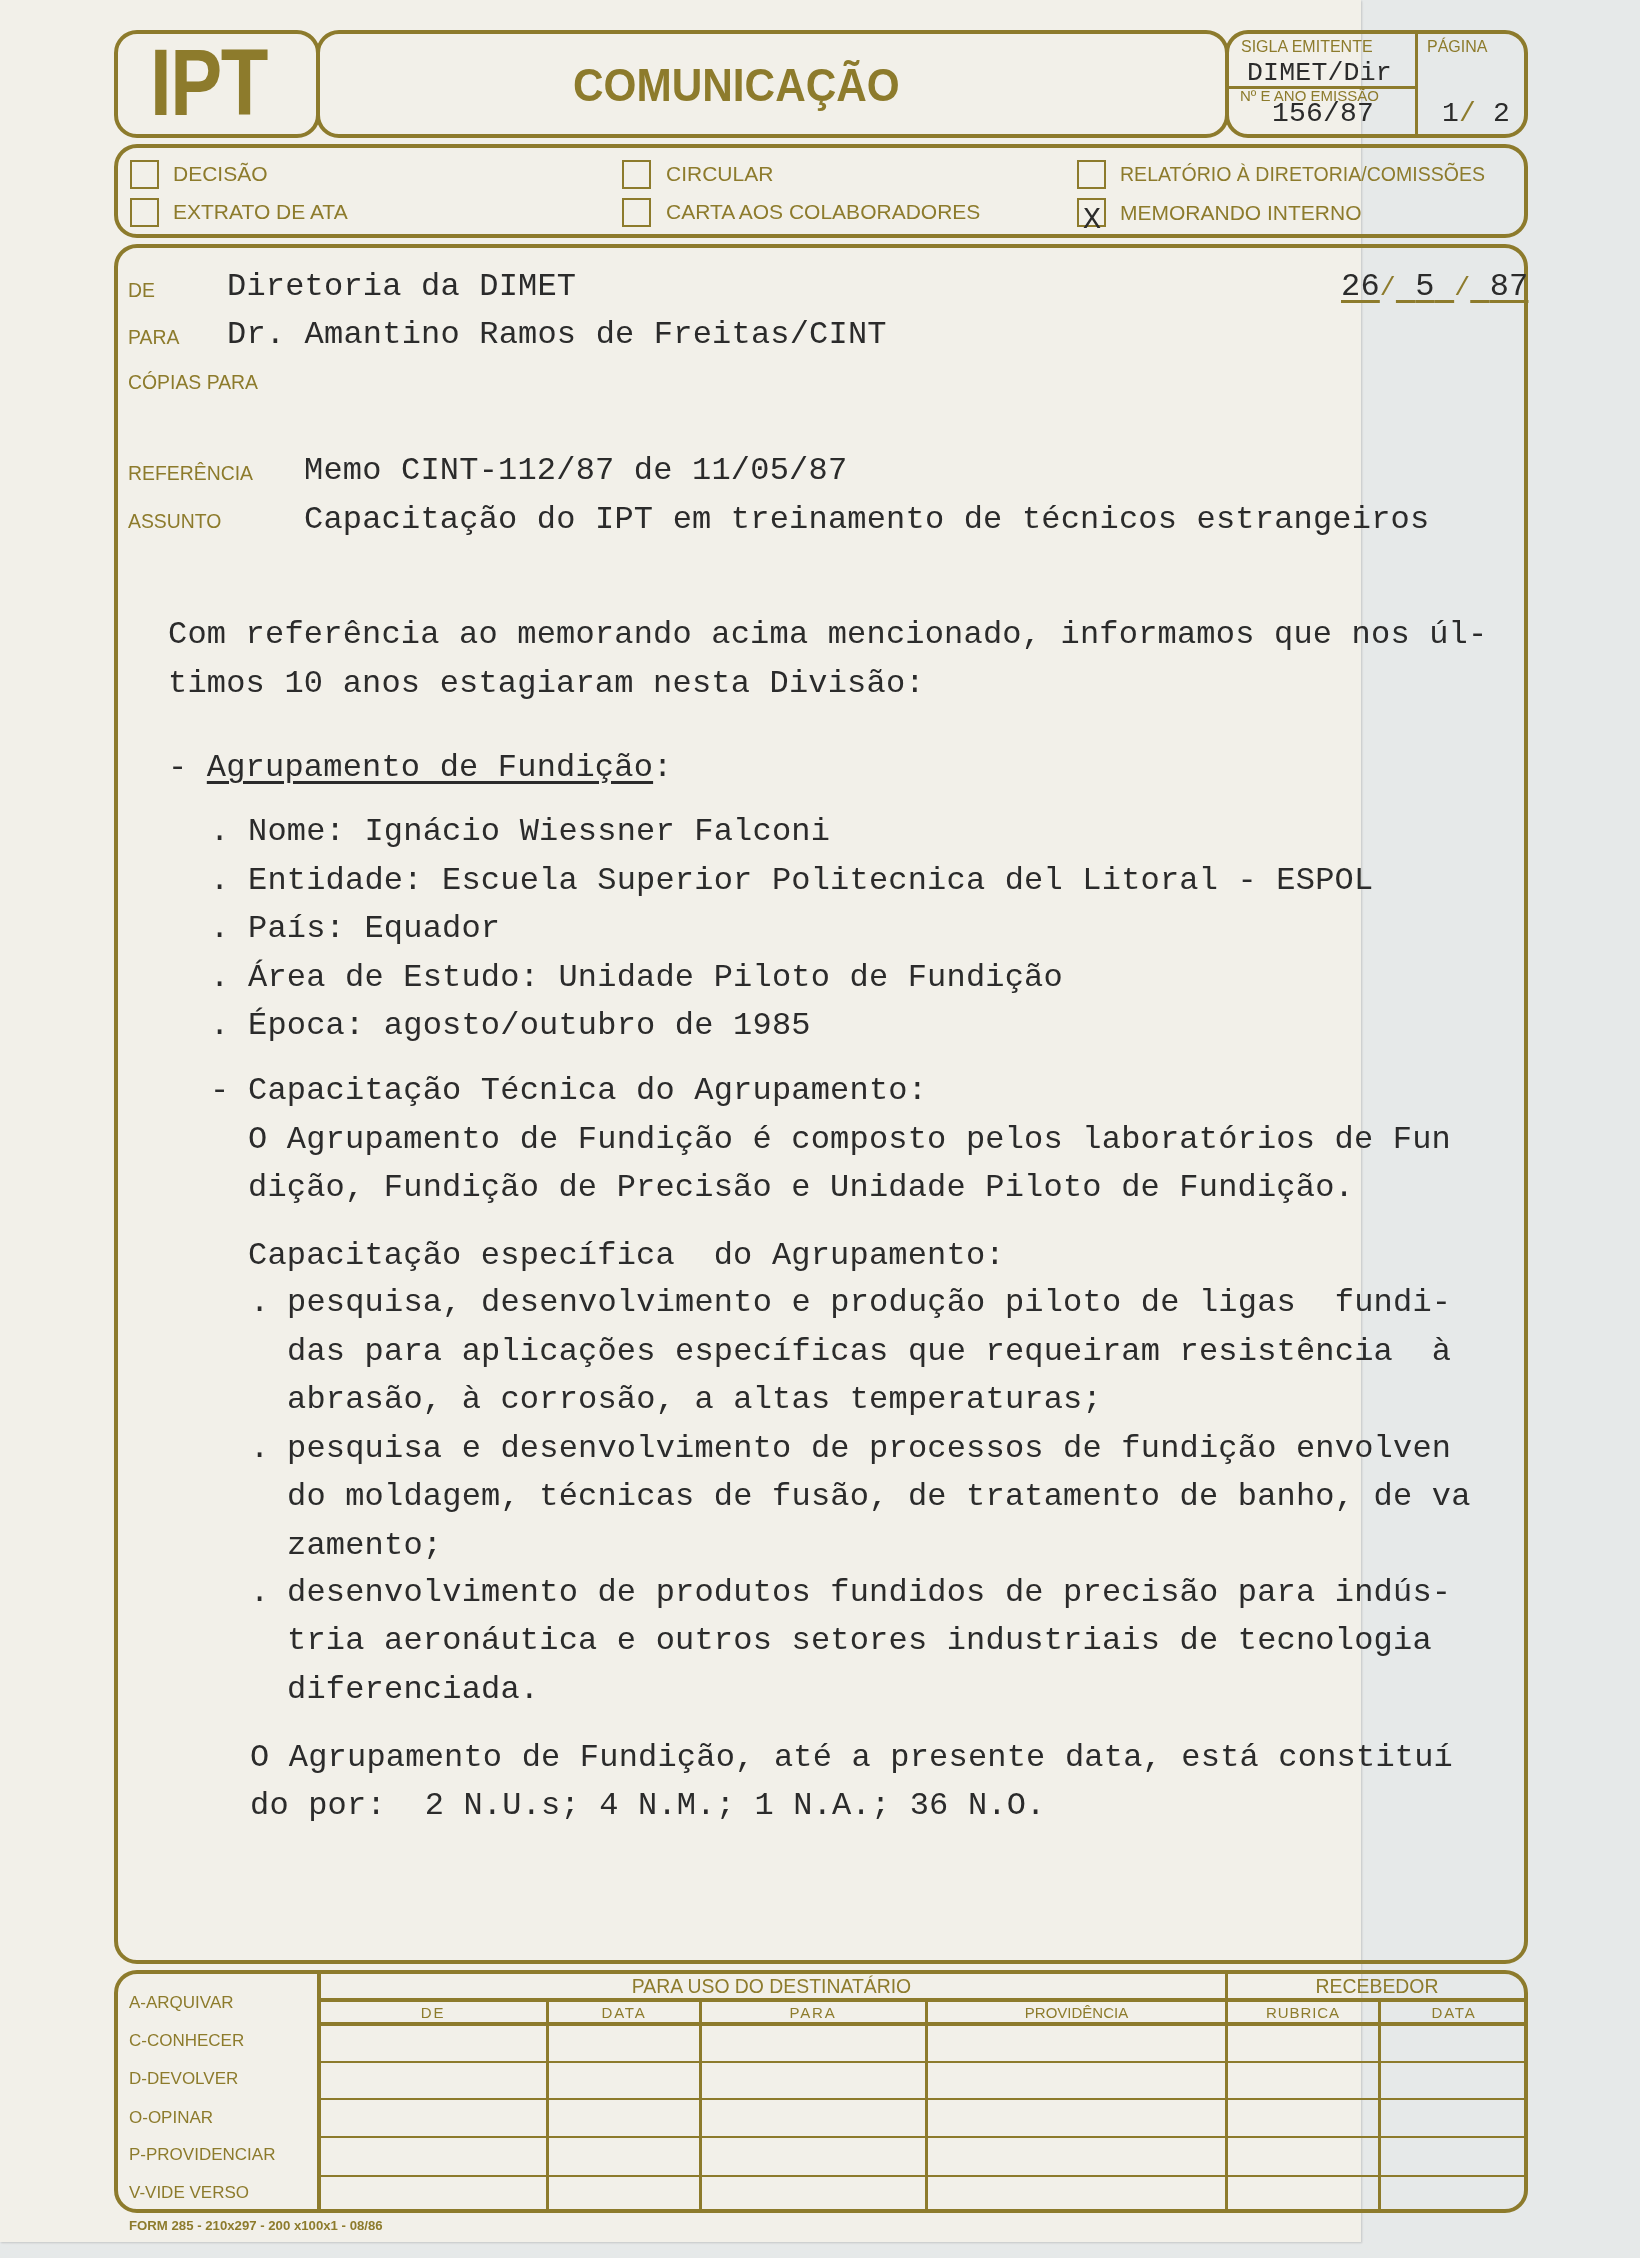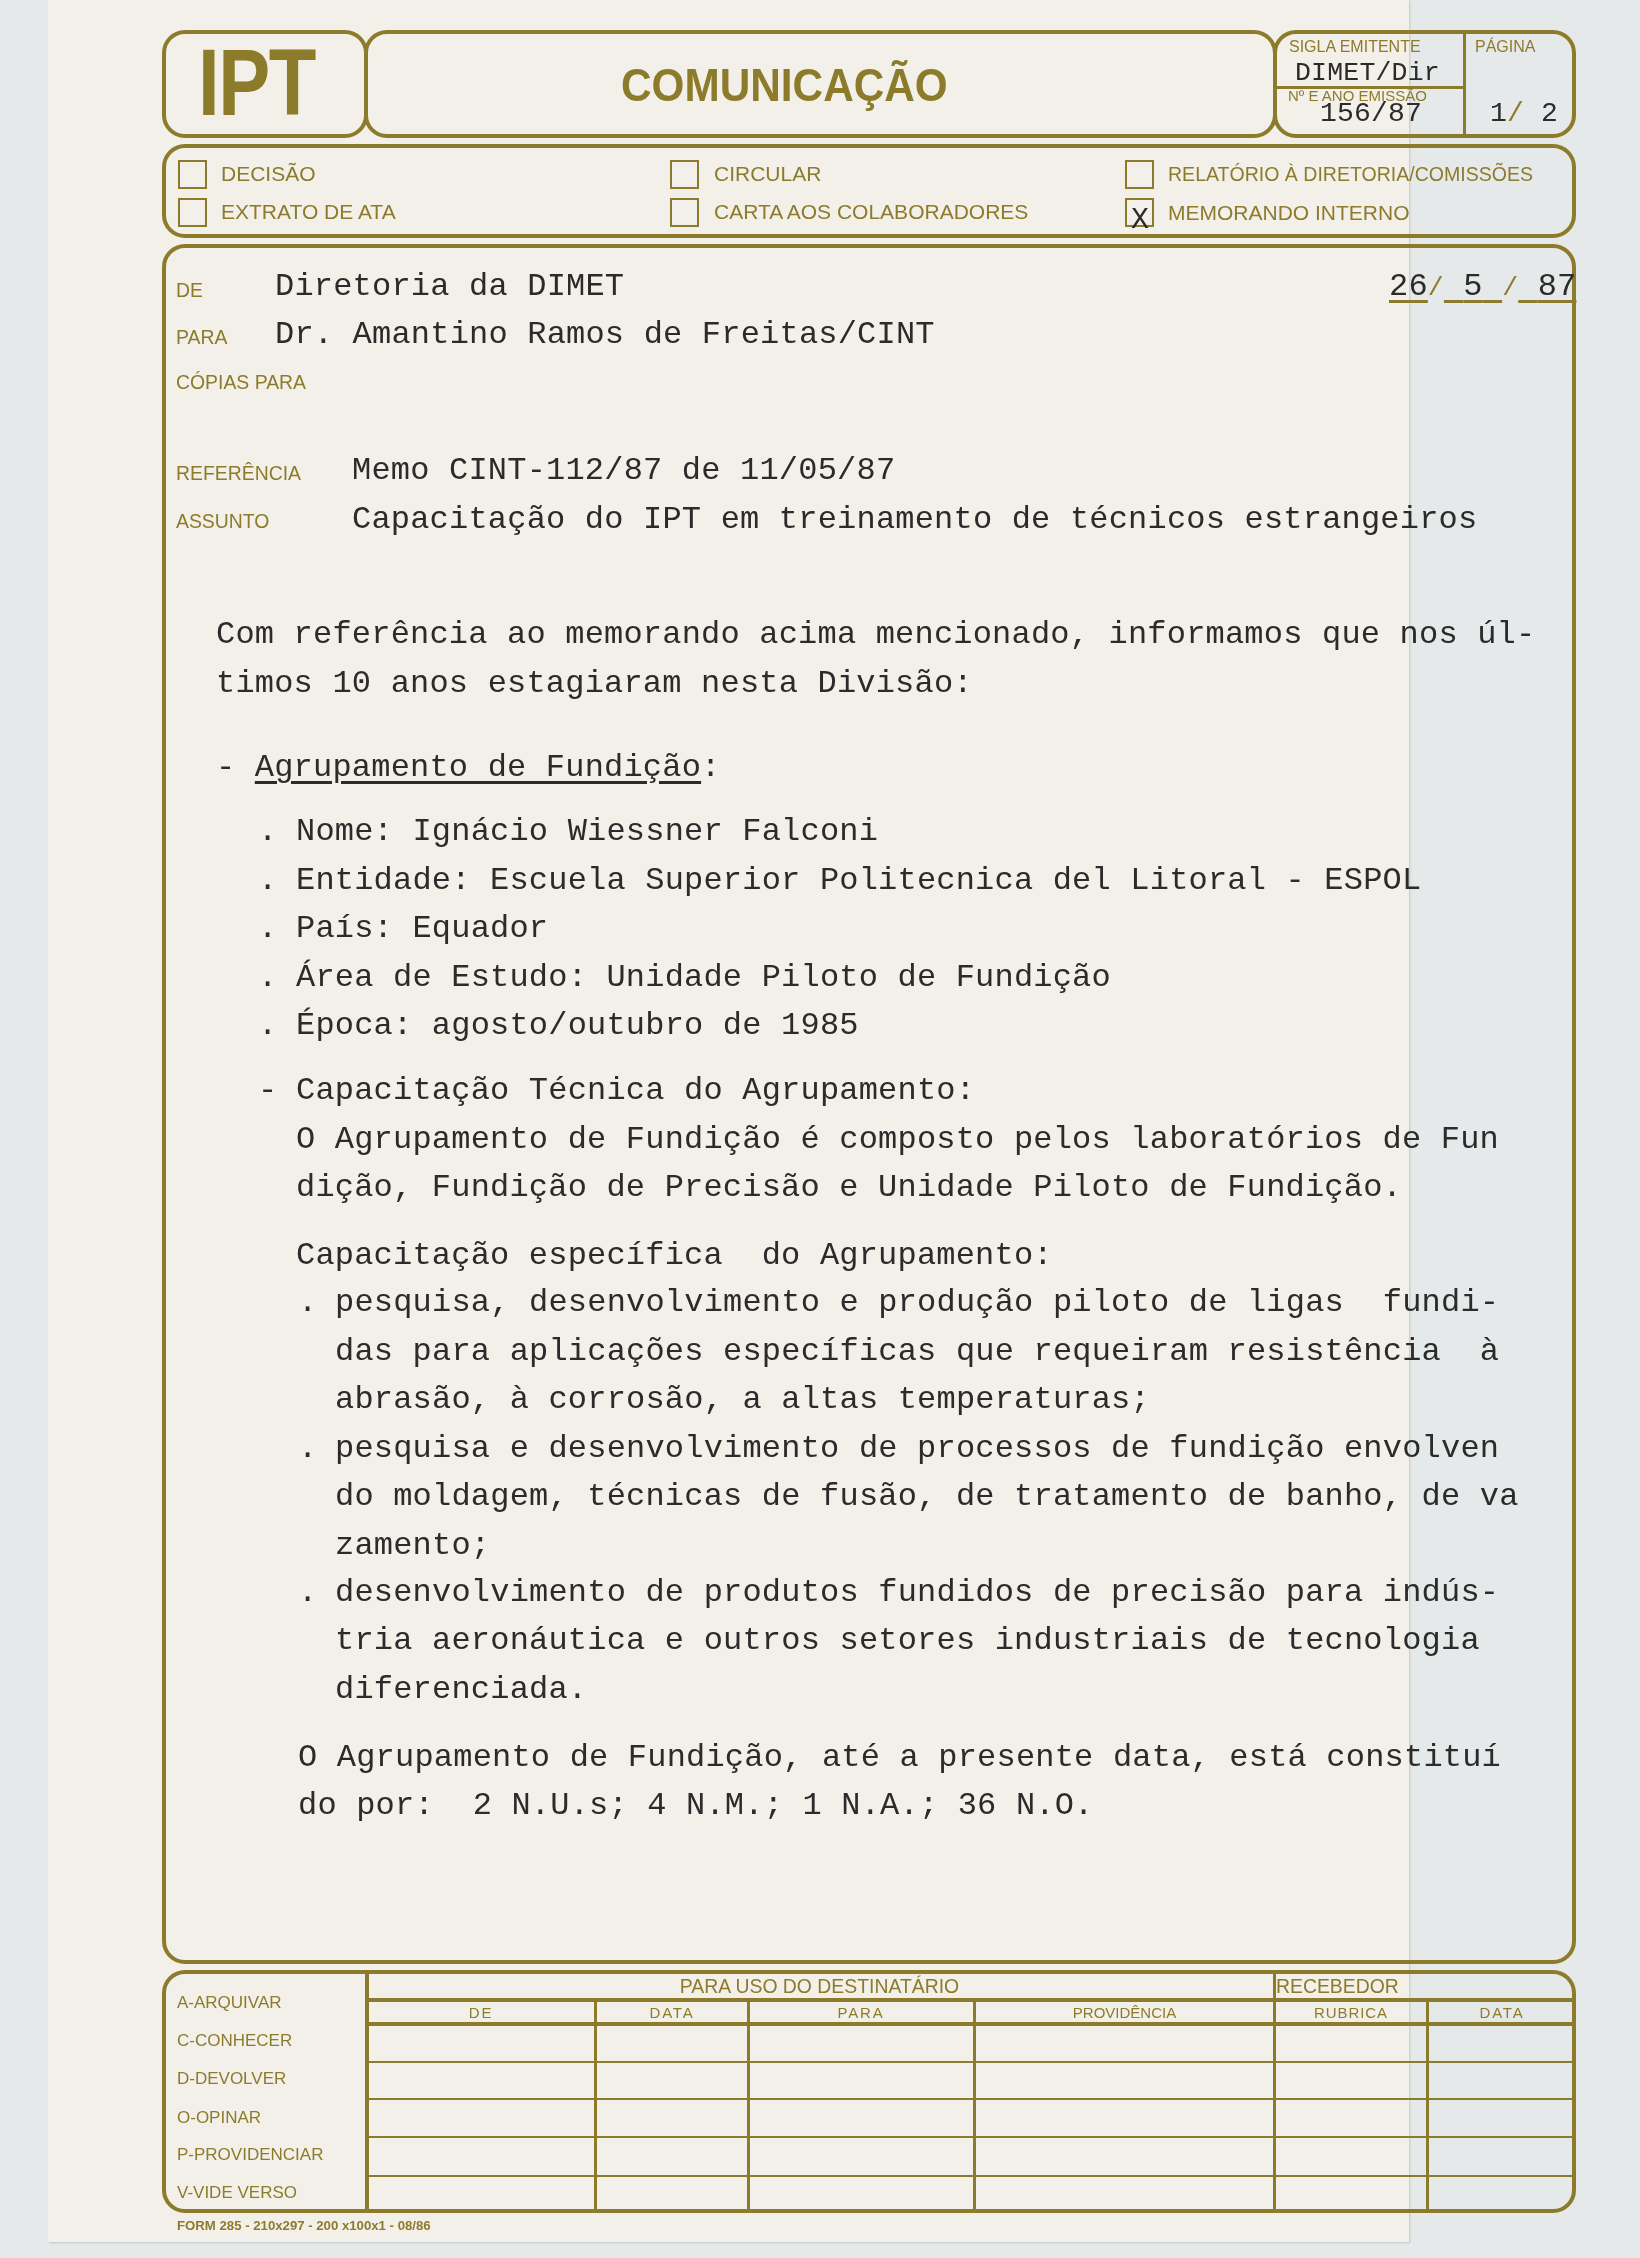--- a/index.html
+++ b/index.html
@@ -1,18 +1,18 @@
 <!DOCTYPE html>
 <html style="font-size:14px"><head>
 <meta charset="utf-8">
 <style>
   html,body{margin:0;padding:0;}
   body{width:1641px;height:2258px;position:relative;background:#e6e9e9;overflow:hidden;}
   .paper{position:absolute;left:0;top:0;width:1361px;height:2242px;background:#f2f0e9;
-         box-shadow:0.9px 0.9px 1.8px rgba(0,0,0,0.15);margin-left:48px;}
+         box-shadow:0.9px 0.9px 1.8px rgba(0,0,0,0.15);}
   .gold{color:#8d7b2c;}
   .box{position:absolute;border:4.4px solid #8d7b2c;border-radius:23px;box-sizing:border-box;}
   .abs{position:absolute;}
   .lbl{font-family:"Liberation Sans",sans-serif;color:#8d7b2c;white-space:nowrap;
        transform-origin:left top;}
   .tw{font-family:Liberation Mono, monospace;color:#2b2b2b;font-size:32px;white-space:pre;
       line-height:1;letter-spacing:0.2px;}
   .cb{position:absolute;width:29px;height:29px;border:2.6px solid #8d7b2c;box-sizing:border-box;background:transparent;}
   .cb-x{position:absolute;font-family:"Liberation Mono",monospace;color:#2b2b2b;font-size:30px;line-height:1;}
   .hline{position:absolute;background:#8d7b2c;}
@@ -160,21 +160,21 @@
   <div class="vline" style="left:1378px;top:2000px;width:2.6px;height:211px;"></div>
 
   <div class="hline" style="left:318px;top:1998px;width:1208px;height:3.5px;"></div>
   <div class="hline" style="left:318px;top:2022px;width:1208px;height:3.5px;"></div>
   <div class="hline" style="left:318px;top:2061px;width:1208px;height:1.8px;"></div>
   <div class="hline" style="left:318px;top:2098px;width:1208px;height:1.8px;"></div>
   <div class="hline" style="left:318px;top:2136px;width:1208px;height:1.8px;"></div>
   <div class="hline" style="left:318px;top:2175px;width:1208px;height:1.8px;"></div>
 
   <div class="abs lbl" style="left:318px;top:1975px;width:907px;text-align:center;font-size:19.4px;">PARA USO DO DESTINATÁRIO</div>
-  <div class="abs lbl" style="left:1228px;top:1975px;width:298px;text-align:left;font-size:19.4px;">RECEBEDOR</div>
+  <div class="abs lbl" style="left:1228px;top:1975px;width:298px;text-align:center;font-size:19.4px;">RECEBEDOR</div>
 
   <div class="abs lbl" style="left:320px;top:2004px;width:226px;text-align:center;font-size:15px;letter-spacing:1.8px;">DE</div>
   <div class="abs lbl" style="left:549px;top:2004px;width:150px;text-align:center;font-size:15px;letter-spacing:1.8px;">DATA</div>
   <div class="abs lbl" style="left:701px;top:2004px;width:224px;text-align:center;font-size:15px;letter-spacing:1.8px;">PARA</div>
   <div class="abs lbl" style="left:928px;top:2004px;width:297px;text-align:center;font-size:15px;">PROVIDÊNCIA</div>
   <div class="abs lbl" style="left:1228px;top:2004px;width:150px;text-align:center;font-size:15px;letter-spacing:0.9px;">RUBRICA</div>
   <div class="abs lbl" style="left:1381px;top:2004px;width:146px;text-align:center;font-size:15px;letter-spacing:1.8px;">DATA</div>
 
   <div>
     <div class="cell" style="left:320px;top:2026px;width:1206px;height:35px;"></div>

